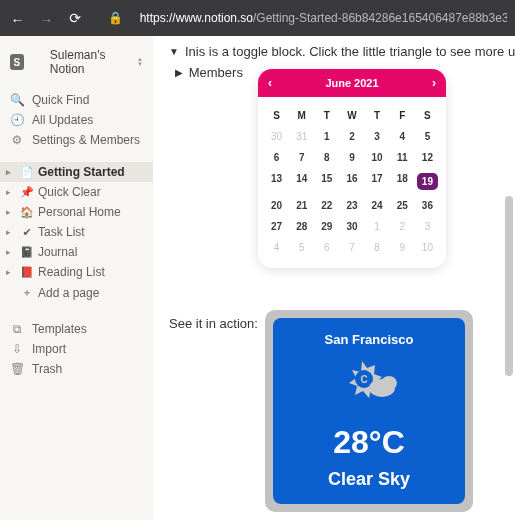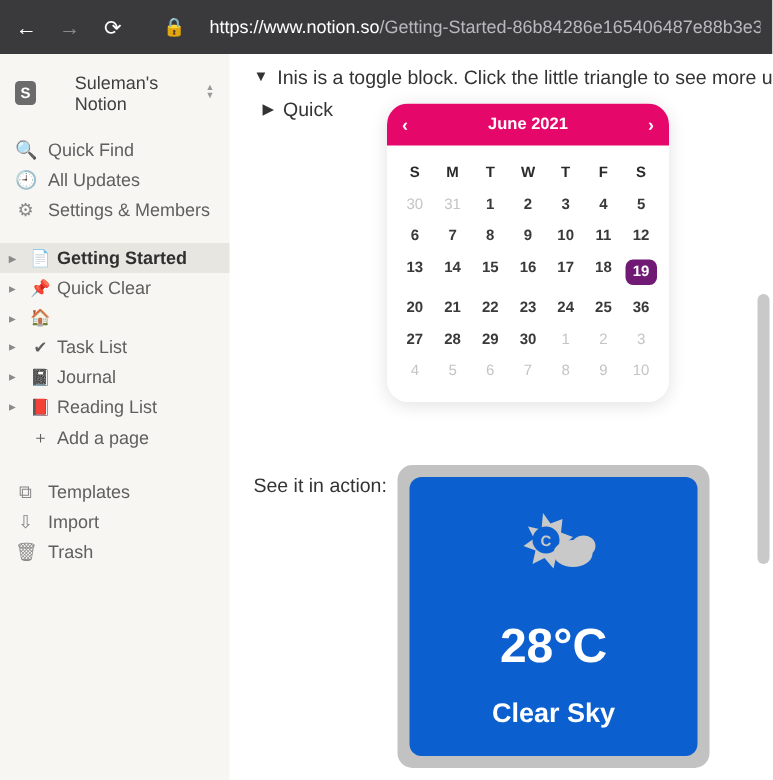--- a/index.html
+++ b/index.html
@@ -90,20 +90,21 @@
           <span>Getting Started</span>
         </div>
         <div class="page-item">
           <span class="caret">▸</span>
           <span class="pi-ico">📌</span>
           <span>Quick Clear</span>
         </div>
         <div class="page-item">
           <span class="caret">▸</span>
           <span class="pi-ico">🏠</span>
+          <span>Personal Home</span>
         </div>
         <div class="page-item">
           <span class="caret">▸</span>
           <span class="pi-ico">✔</span>
           <span>Task List</span>
         </div>
         <div class="page-item">
           <span class="caret">▸</span>
           <span class="pi-ico">📓</span>
           <span>Journal</span>
@@ -135,21 +136,21 @@
       </div>
   </div>
 
   <div class="main">
     <div class="toggle-line">
       <span class="toggle-caret">▼</span>
       <span>Inis is a toggle block. Click the little triangle to see more useful tips!</span>
     </div>
     <div class="toggle-line sub">
       <span class="toggle-caret">▶</span>
-      <span>Quick</span>
+      <span>Members</span>
     </div>
     <div class="action-text">See it in action:</div>
     <div class="scrollbar"></div>
   </div>
 </div>
 
 <div class="calendar">
   <div class="cal-header">
     <span class="cal-nav">‹</span>
     <span>June 2021</span>
@@ -217,20 +218,21 @@
         <div class="cal-cell dim">7</div>
         <div class="cal-cell dim">8</div>
         <div class="cal-cell dim">9</div>
         <div class="cal-cell dim">10</div>
       </div>
     </div>
 </div>
 
 <div class="weather">
   <div class="weather-inner">
+    <div class="w-city">San Francisco</div>
     <div class="w-icon">
       <svg viewBox="0 0 70 60" width="70" height="60">
         <g fill="#c9c9c9">
           <polygon points="28,6 33,13 41,10 40,19 48,22 41,28 46,35 37,34 35,43 29,36 21,40 23,31 15,28 22,23 18,15 27,17"></polygon>
           <circle cx="30" cy="24" r="9" fill="#0b5fce"></circle>
           <text x="30" y="28" text-anchor="middle" font-size="10" font-weight="700" fill="#c9c9c9">C</text>
           <ellipse cx="48" cy="33" rx="13" ry="9"></ellipse>
           <ellipse cx="55" cy="28" rx="8" ry="7"></ellipse>
         </g>
       </svg>

